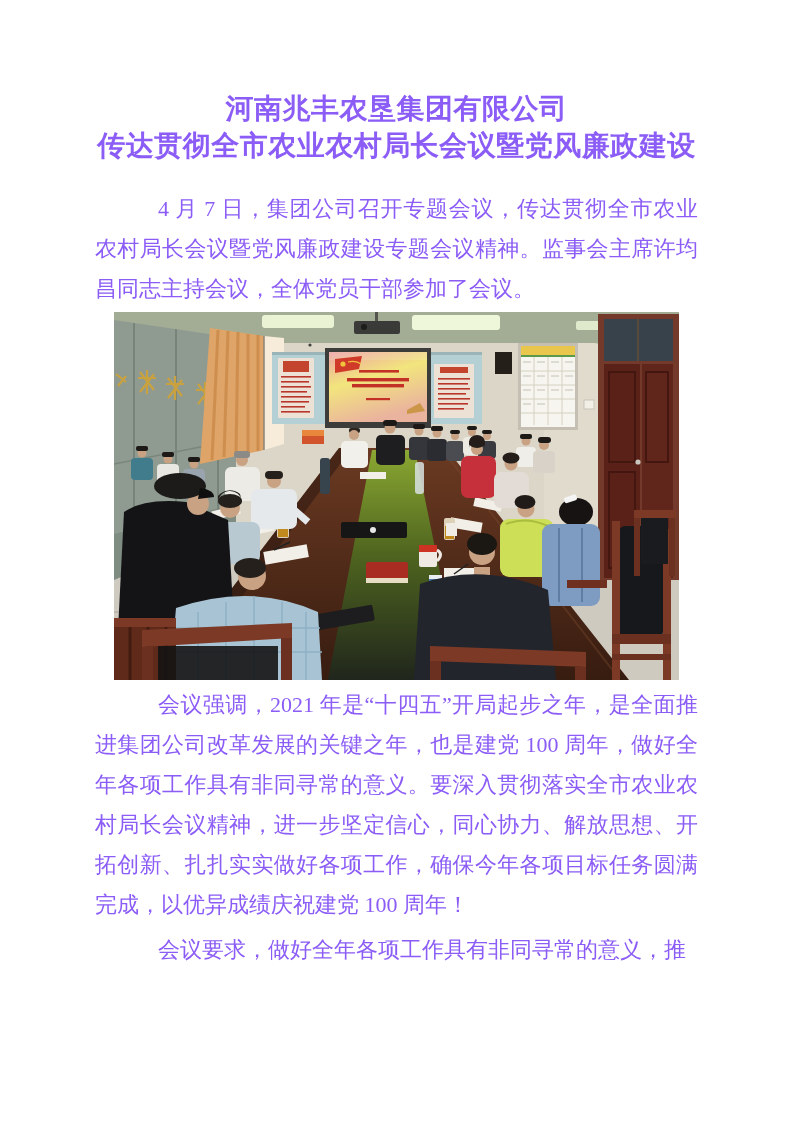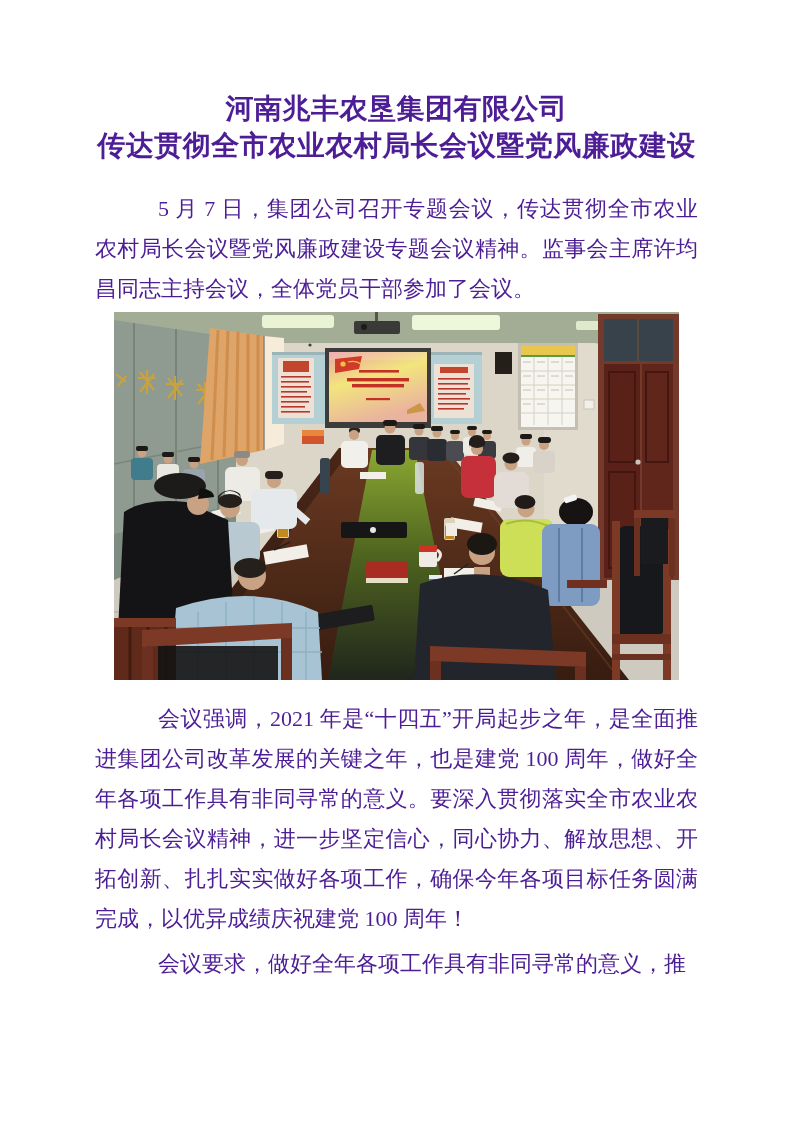--- a/index.html
+++ b/index.html
@@ -1,51 +1,51 @@
 <!DOCTYPE html>
 <html><head>
 <meta charset="utf-8">
 <style>
   html,body{margin:0;padding:0;background:#ffffff;}
   .page{
     width:793px;height:1122px;margin:0 auto;background:#ffffff;
     position:relative;overflow:hidden;
     font-family:"Liberation Serif","DejaVu Serif",serif;
-    color:#4c1d95;
+    color:#8b5cf6;
   }
   .content{padding:0 95px;}
   .doc-title{
     margin:90px 0 0 0;
     font-size:28px;line-height:37px;font-weight:bold;
     text-align:center;letter-spacing:0.5px;
   }
   .doc-title .t-line{display:block;}
   .body-par{
     margin:0;font-size:22px;line-height:40px;
     text-align:justify;text-indent:63px;
     font-weight:400;
   }
   #para-1{margin-top:25px;}
-  #para-2{margin-top:19px;font-family:Liberation Serif, serif;}
+  #para-2{margin-top:5px;font-family:Liberation Serif, serif;}
   #para-3{margin-top:5px;}
   .photo-fig{margin:3px auto 0 auto;width:565px;height:368px;display:block;}
   .photo-fig svg{display:block;width:565px;height:368px;}
 </style>
 </head>
 <body>
 
 <div class="page">
   <div class="content">
 
     <h1 class="doc-title">
       <span class="t-line">河南兆丰农垦集团有限公司</span>
       <span class="t-line">传达贯彻全市农业农村局长会议暨党风廉政建设</span>
     </h1>
 
-    <p class="body-par" id="para-1">5 月 7 日，集团公司召开专题会议，传达贯彻全市农业农村局长会议暨党风廉政建设专题会议精神。监事会主席许均昌同志主持会议，全体党员干部参加了会议。</p>
+    <p class="body-par" id="para-1">4 月 7 日，集团公司召开专题会议，传达贯彻全市农业农村局长会议暨党风廉政建设专题会议精神。监事会主席许均昌同志主持会议，全体党员干部参加了会议。</p>
 
     <figure class="photo-fig">
       <svg viewBox="0 0 565 368" xmlns="http://www.w3.org/2000/svg">
         <defs>
           <linearGradient id="slideG" x1="0" y1="0" x2="0.4" y2="1">
             <stop offset="0" stop-color="#eda3a6"></stop>
             <stop offset="0.45" stop-color="#f2e57d"></stop>
             <stop offset="1" stop-color="#eab39e"></stop>
           </linearGradient>
           <linearGradient id="runnerG" x1="0" y1="0" x2="0" y2="1">

